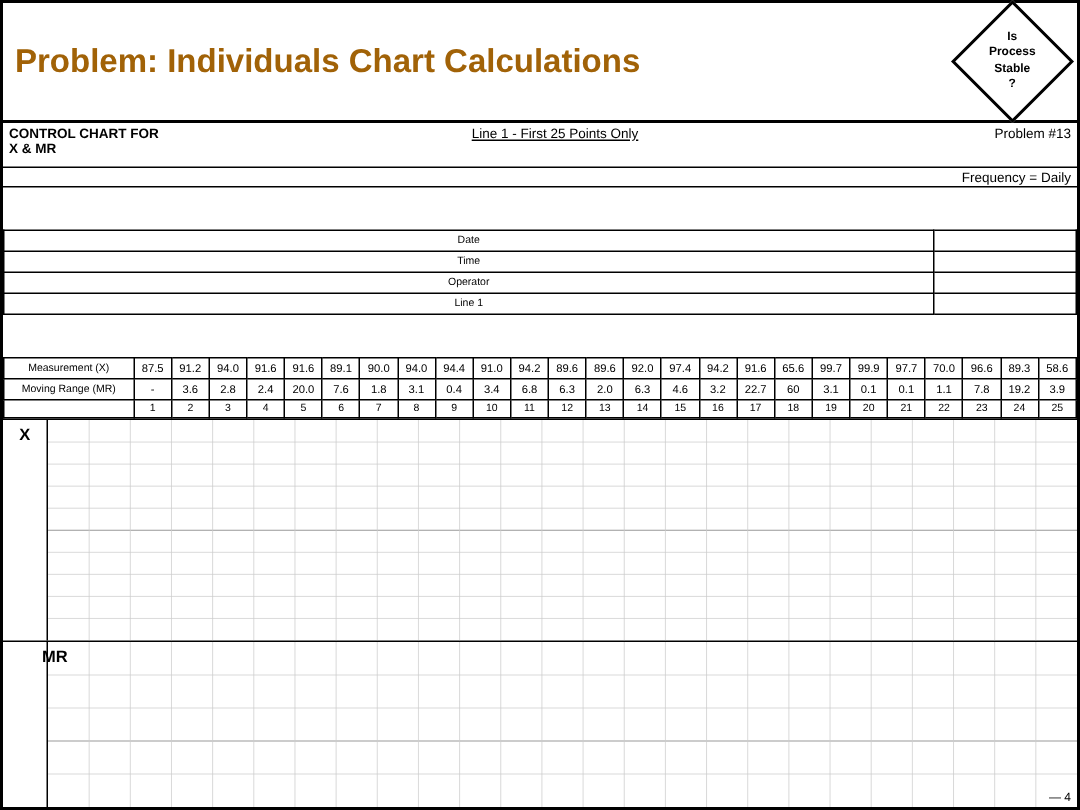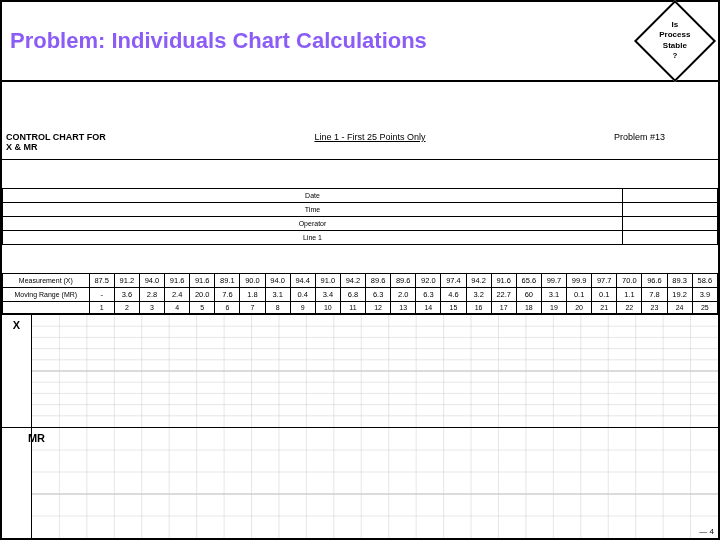--- a/index.html
+++ b/index.html
@@ -26,21 +26,21 @@
       align-items: center;
       justify-content: space-between;
       background: #fff;
       border-bottom: 2px solid #000;
       padding: 4px 8px;
       min-height: 60px;
     }
     .header-title {
       font-size: 22px;
       font-weight: bold;
-      color: #8b5cf6;
+      color: #a16207;
     }
     .diamond-badge {
       width: 70px;
       height: 70px;
       display: flex;
       align-items: center;
       justify-content: center;
       flex-shrink: 0;
     }
     .diamond-inner {
@@ -62,36 +62,35 @@
     }
 
     
     .info-row {
       display: flex;
       align-items: flex-start;
       border-bottom: 1px solid #000;
       padding: 2px 4px;
       font-size: 9px;
       min-height: 30px;
-      margin-top: 48px;
     }
     .info-left {
       width: 120px;
       font-weight: bold;
       font-size: 9px;
     }
     .info-center {
       flex: 1;
       text-align: center;
       font-size: 9px;
       text-decoration: underline;
     }
     .info-right {
       width: 100px;
-      text-align: left;
+      text-align: right;
       font-size: 9px;
     }
     .frequency-row {
       display: flex;
       justify-content: flex-end;
       padding: 1px 4px;
       font-size: 9px;
       border-bottom: 1px solid #000;
     }
 
@@ -144,20 +143,23 @@
 
   <div class="info-row">
     <div class="info-left">
       <div>CONTROL CHART FOR</div>
       <div>X &amp; MR</div>
     </div>
     <div class="info-center">Line 1 - First 25 Points Only</div>
     <div class="info-right">Problem #13</div>
   </div>
 
+  <div class="frequency-row">
+    <span>Frequency = Daily</span>
+  </div>
 
   <div class="data-section">
     <table class="data-table">
 
       <tbody>
           <tr>
         <td class="row-label-cell">Date</td>
         <td colspan="25" style="text-align:left;"></td>
       </tr>
 

